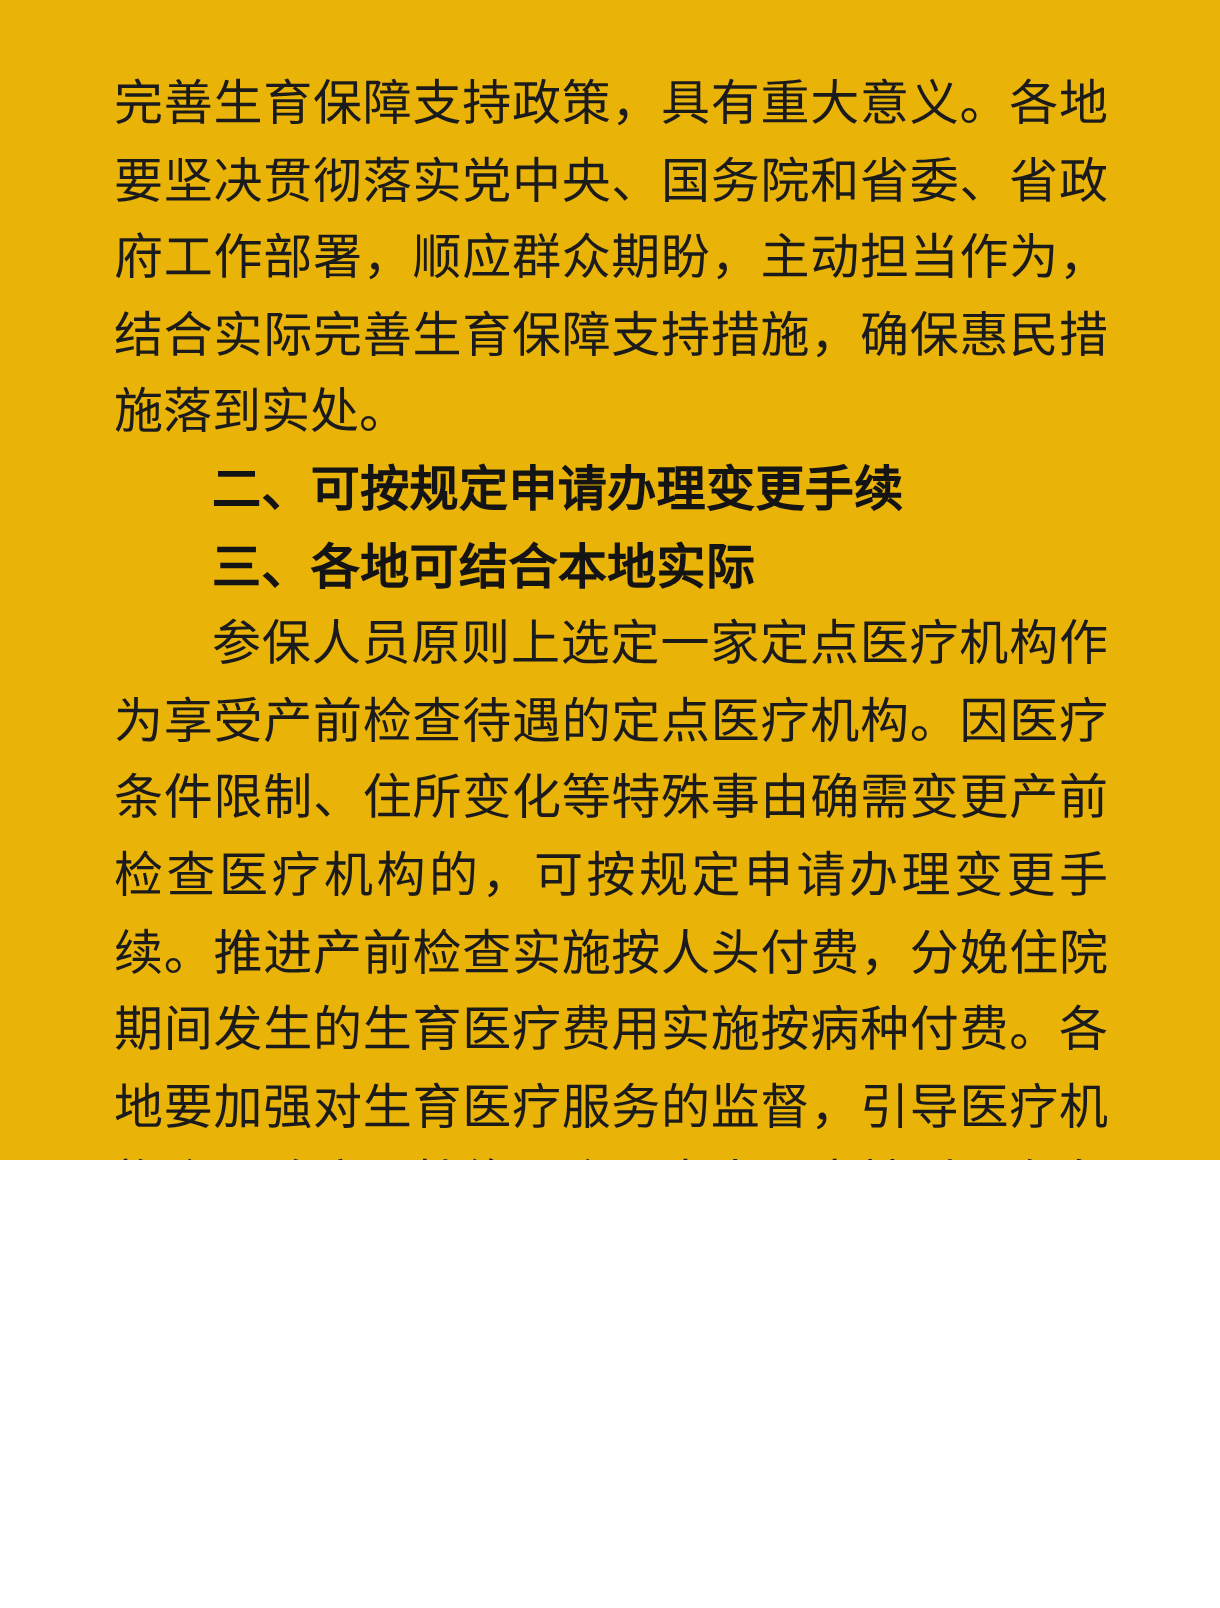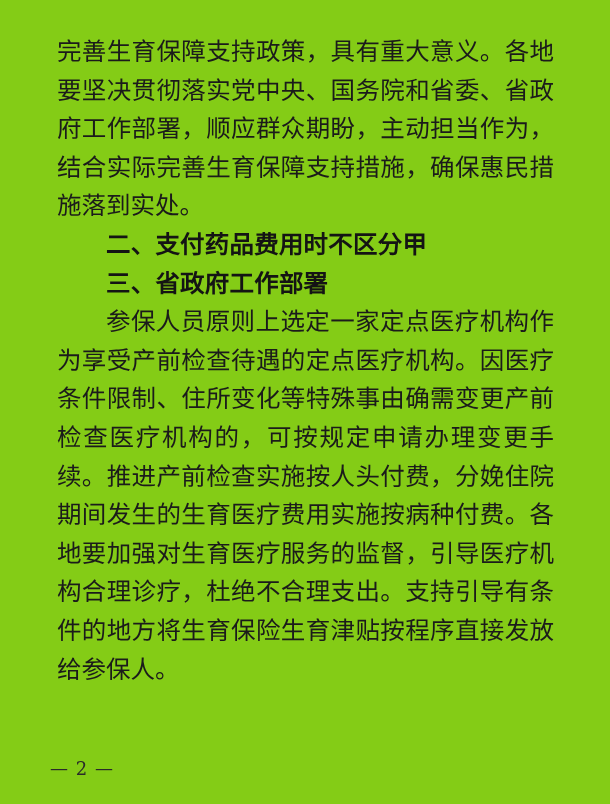--- a/index.html
+++ b/index.html
@@ -5,22 +5,22 @@
 <style>
   html, body {
     margin: 0;
     padding: 0;
     background: #ffffff;
   }
 
   .page {
     position: relative;
     width: 610px;
-    height: 804px;
-    background: #84cc16;
+    height: 580px;
+    background: #eab308;
     overflow: hidden;
     box-sizing: border-box;
   }
 
   
   .content {
     position: absolute;
     left: 57px;
     top: 33px;
     width: 497px;
@@ -73,24 +73,24 @@
 </style>
 </head>
 <body>
 
 <div class="page">
 
   <div class="content">
 
     <p class="para">完善生育保障支持政策，具有重大意义。各地要坚决贯彻落实党中央、国务院和省委、省政府工作部署，顺应群众期盼，主动担当作为，结合实际完善生育保障支持措施，确保惠民措施落到实处。</p>
 
-    <h2 class="heading">二、支付药品费用时不区分甲</h2>
+    <h2 class="heading">二、可按规定申请办理变更手续</h2>
 
 
-    <h2 class="heading">三、省政府工作部署</h2>
+    <h2 class="heading">三、各地可结合本地实际</h2>
 
     <p class="para indent">参保人员原则上选定一家定点医疗机构作为享受产前检查待遇的定点医疗机构。因医疗条件限制、住所变化等特殊事由确需变更产前检查医疗机构的，可按规定申请办理变更手续。推进产前检查实施按人头付费，分娩住院期间发生的生育医疗费用实施按病种付费。各地要加强对生育医疗服务的监督，引导医疗机构合理诊疗，杜绝不合理支出。支持引导有条件的地方将生育保险生育津贴按程序直接发放给参保人。</p>
 
   </div>
 
   <div class="footer">— 2 —</div>
 
 </div>
 
 </body></html>

